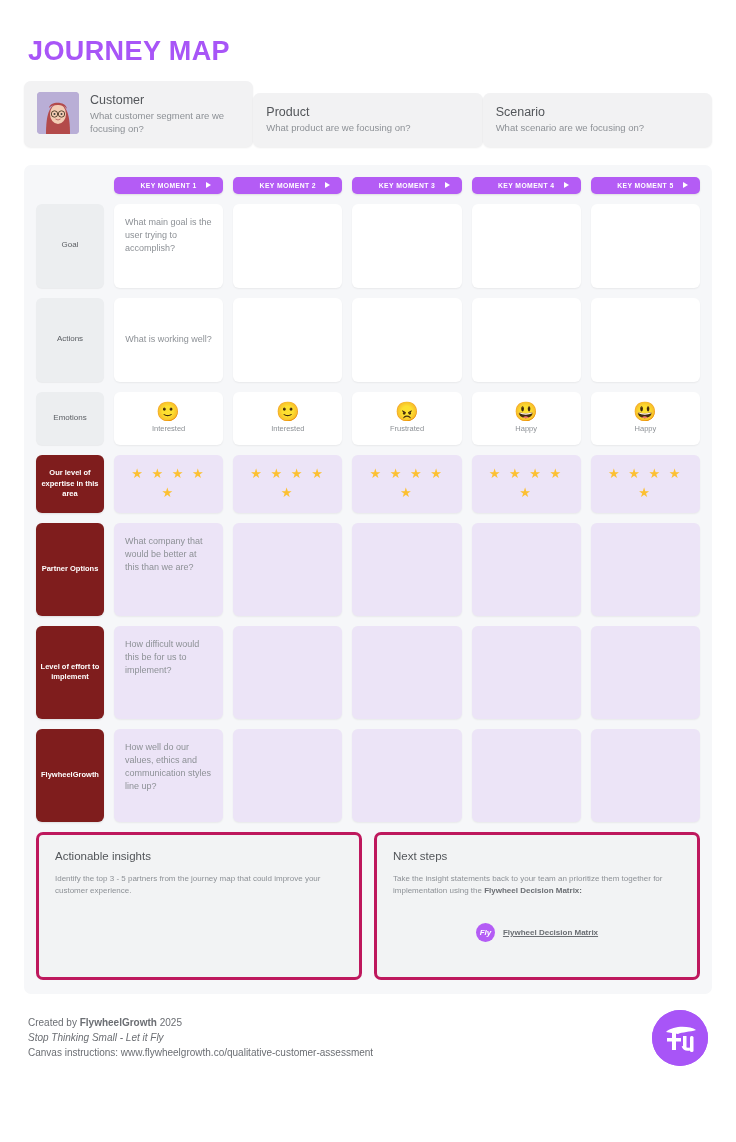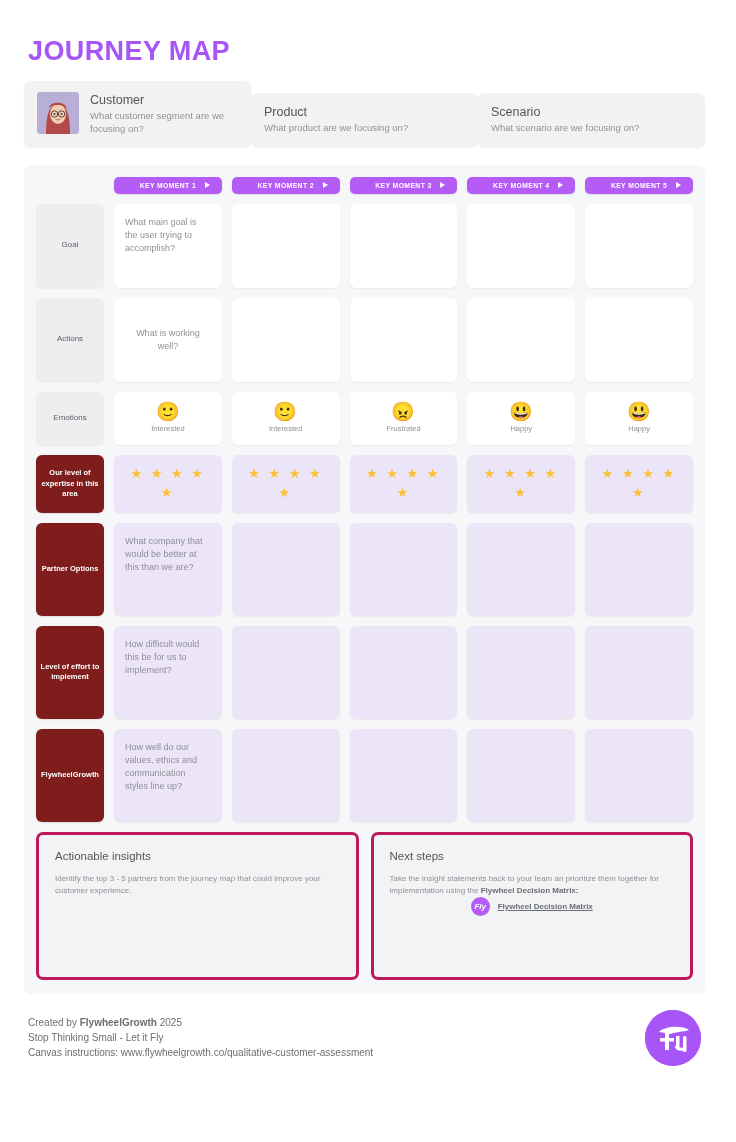--- a/index.html
+++ b/index.html
@@ -8,21 +8,21 @@
     height: 1142px;
     background: #ffffff;
     font-family: "Liberation Sans", sans-serif;
     overflow: hidden;
   }
   .page {
     position: relative;
     width: 736px;
     height: 1142px;
     background: #ffffff;
-    padding: 32px 31px 0 24px;
+    padding: 32px 24px 0 24px;
   }
 
   
   .title {
     font-size: 27px;
     font-weight: bold;
     letter-spacing: 0.4px;
     color: #a855f7;
     margin: 4px 0 14px 4px;
   }
@@ -186,20 +186,21 @@
     font-size: 8px;
     color: #8d9196;
     line-height: 1.5;
   }
   .panel-body b { color: #6b6e73; }
   .link-row {
     display: flex;
     align-items: center;
     justify-content: center;
     gap: 8px;
+    margin-top: 26px;
   }
   .badge {
     width: 19px; height: 19px;
     border-radius: 50%;
     background: #b45cf5;
     display: flex;
     align-items: center;
     justify-content: center;
     color: #fff;
     font-size: 8px;
@@ -214,21 +215,21 @@
   }
 
   
   .footer {
     display: flex;
     align-items: center;
     justify-content: space-between;
     padding: 16px 4px 0 4px;
   }
   .foot-lines { font-size: 10px; color: #6b6e73; line-height: 1.5; }
-  .foot-lines .i { }
+  .foot-lines .i { font-style: italic; }
   .foot-lines b { font-weight: bold; }
   .logo {
     width: 56px; height: 56px;
     border-radius: 50%;
     background: #a855f7;
     display: flex;
     align-items: center;
     justify-content: center;
   }
 </style>

